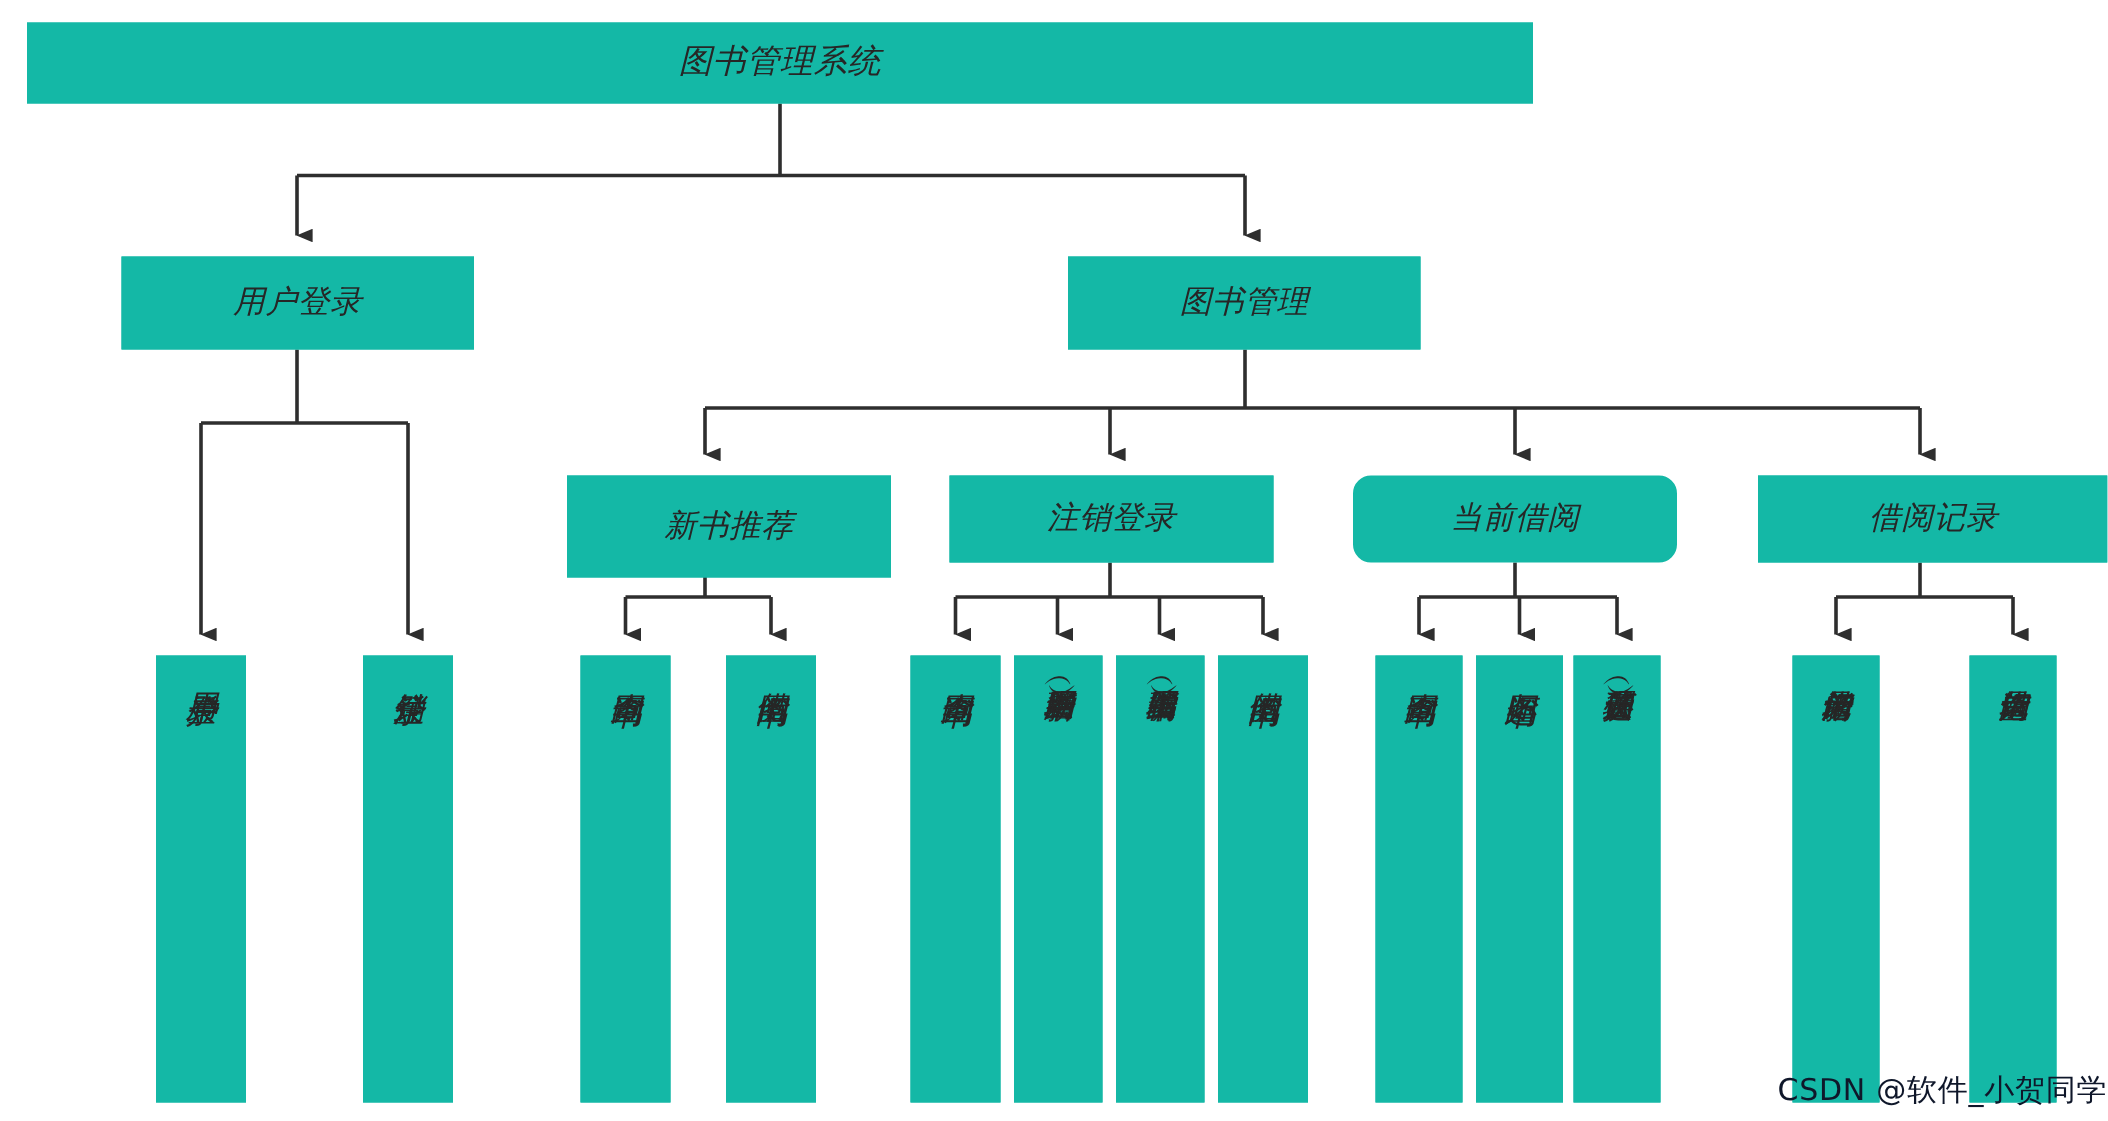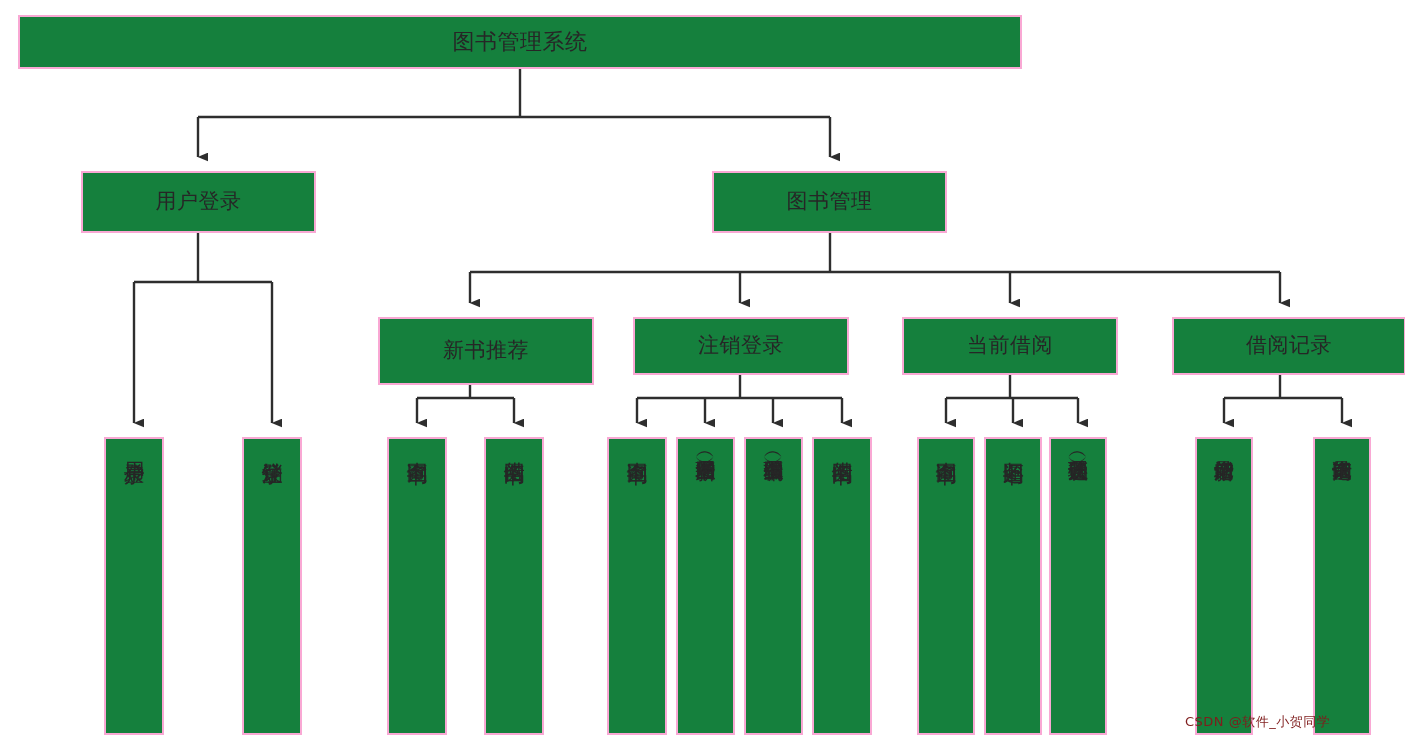--- a/index.html
+++ b/index.html
@@ -22,27 +22,28 @@
     position: absolute;
     left: 0;
     top: 0;
     width: 1405px;
     height: 747px;
     pointer-events: none;
   }
   .node {
     position: absolute;
     box-sizing: border-box;
-    background: #15803d;
-    border: 2px solid #f9a8d4;
+    background: #14b8a6;
+    border: 2px solid #14b8a6;
     display: flex;
     align-items: center;
     justify-content: center;
     color: #262626;
     z-index: 2;
+    font-style: italic;
   }
   .node-label {
     display: block;
     line-height: 1.12;
     letter-spacing: 0.5px;
     white-space: nowrap;
     color: #262626;
   }
   
   .node.horiz .node-label {
@@ -68,22 +69,22 @@
     white-space: nowrap;
   }
   .node.vert.long .node-label {
     font-size: 20px;
     letter-spacing: 0px;
   }
   .watermark {
     position: absolute;
     left: 1185px;
     top: 713px;
-    font-size: 13px;
-    color: #7f1d1d;
+    font-size: 20px;
+    color: #0f172a;
     white-space: nowrap;
     z-index: 5;
     letter-spacing: 0.5px;
   }
 </style>
 </head>
 <body>
 
 <div id="diagram-root">
 
@@ -147,21 +148,21 @@
   <div class="node horiz" style="left:712px; top:171px; width:235px; height:62px;">
     <span class="node-label">图书管理</span>
   </div>
 
   <div class="node horiz" style="left:378px; top:317px; width:216px; height:68px;">
     <span class="node-label">新书推荐</span>
   </div>
   <div class="node horiz" style="left:633px; top:317px; width:216px; height:58px;">
     <span class="node-label">注销登录</span>
   </div>
-  <div class="node horiz" style="left:902px; top:317px; width:216px; height:58px;">
+  <div class="node horiz" style="left:902px; top:317px; width:216px; height:58px;border-radius:12px;">
     <span class="node-label">当前借阅</span>
   </div>
   <div class="node horiz" style="left:1172px; top:317px; width:234px; height:58px;">
     <span class="node-label">借阅记录</span>
   </div>
 
   <div class="node vert" style="left:104px; top:437px; width:60px; height:298px;">
     <span class="node-label">用户登录</span>
   </div>
   <div class="node vert" style="left:242px; top:437px; width:60px; height:298px;">

